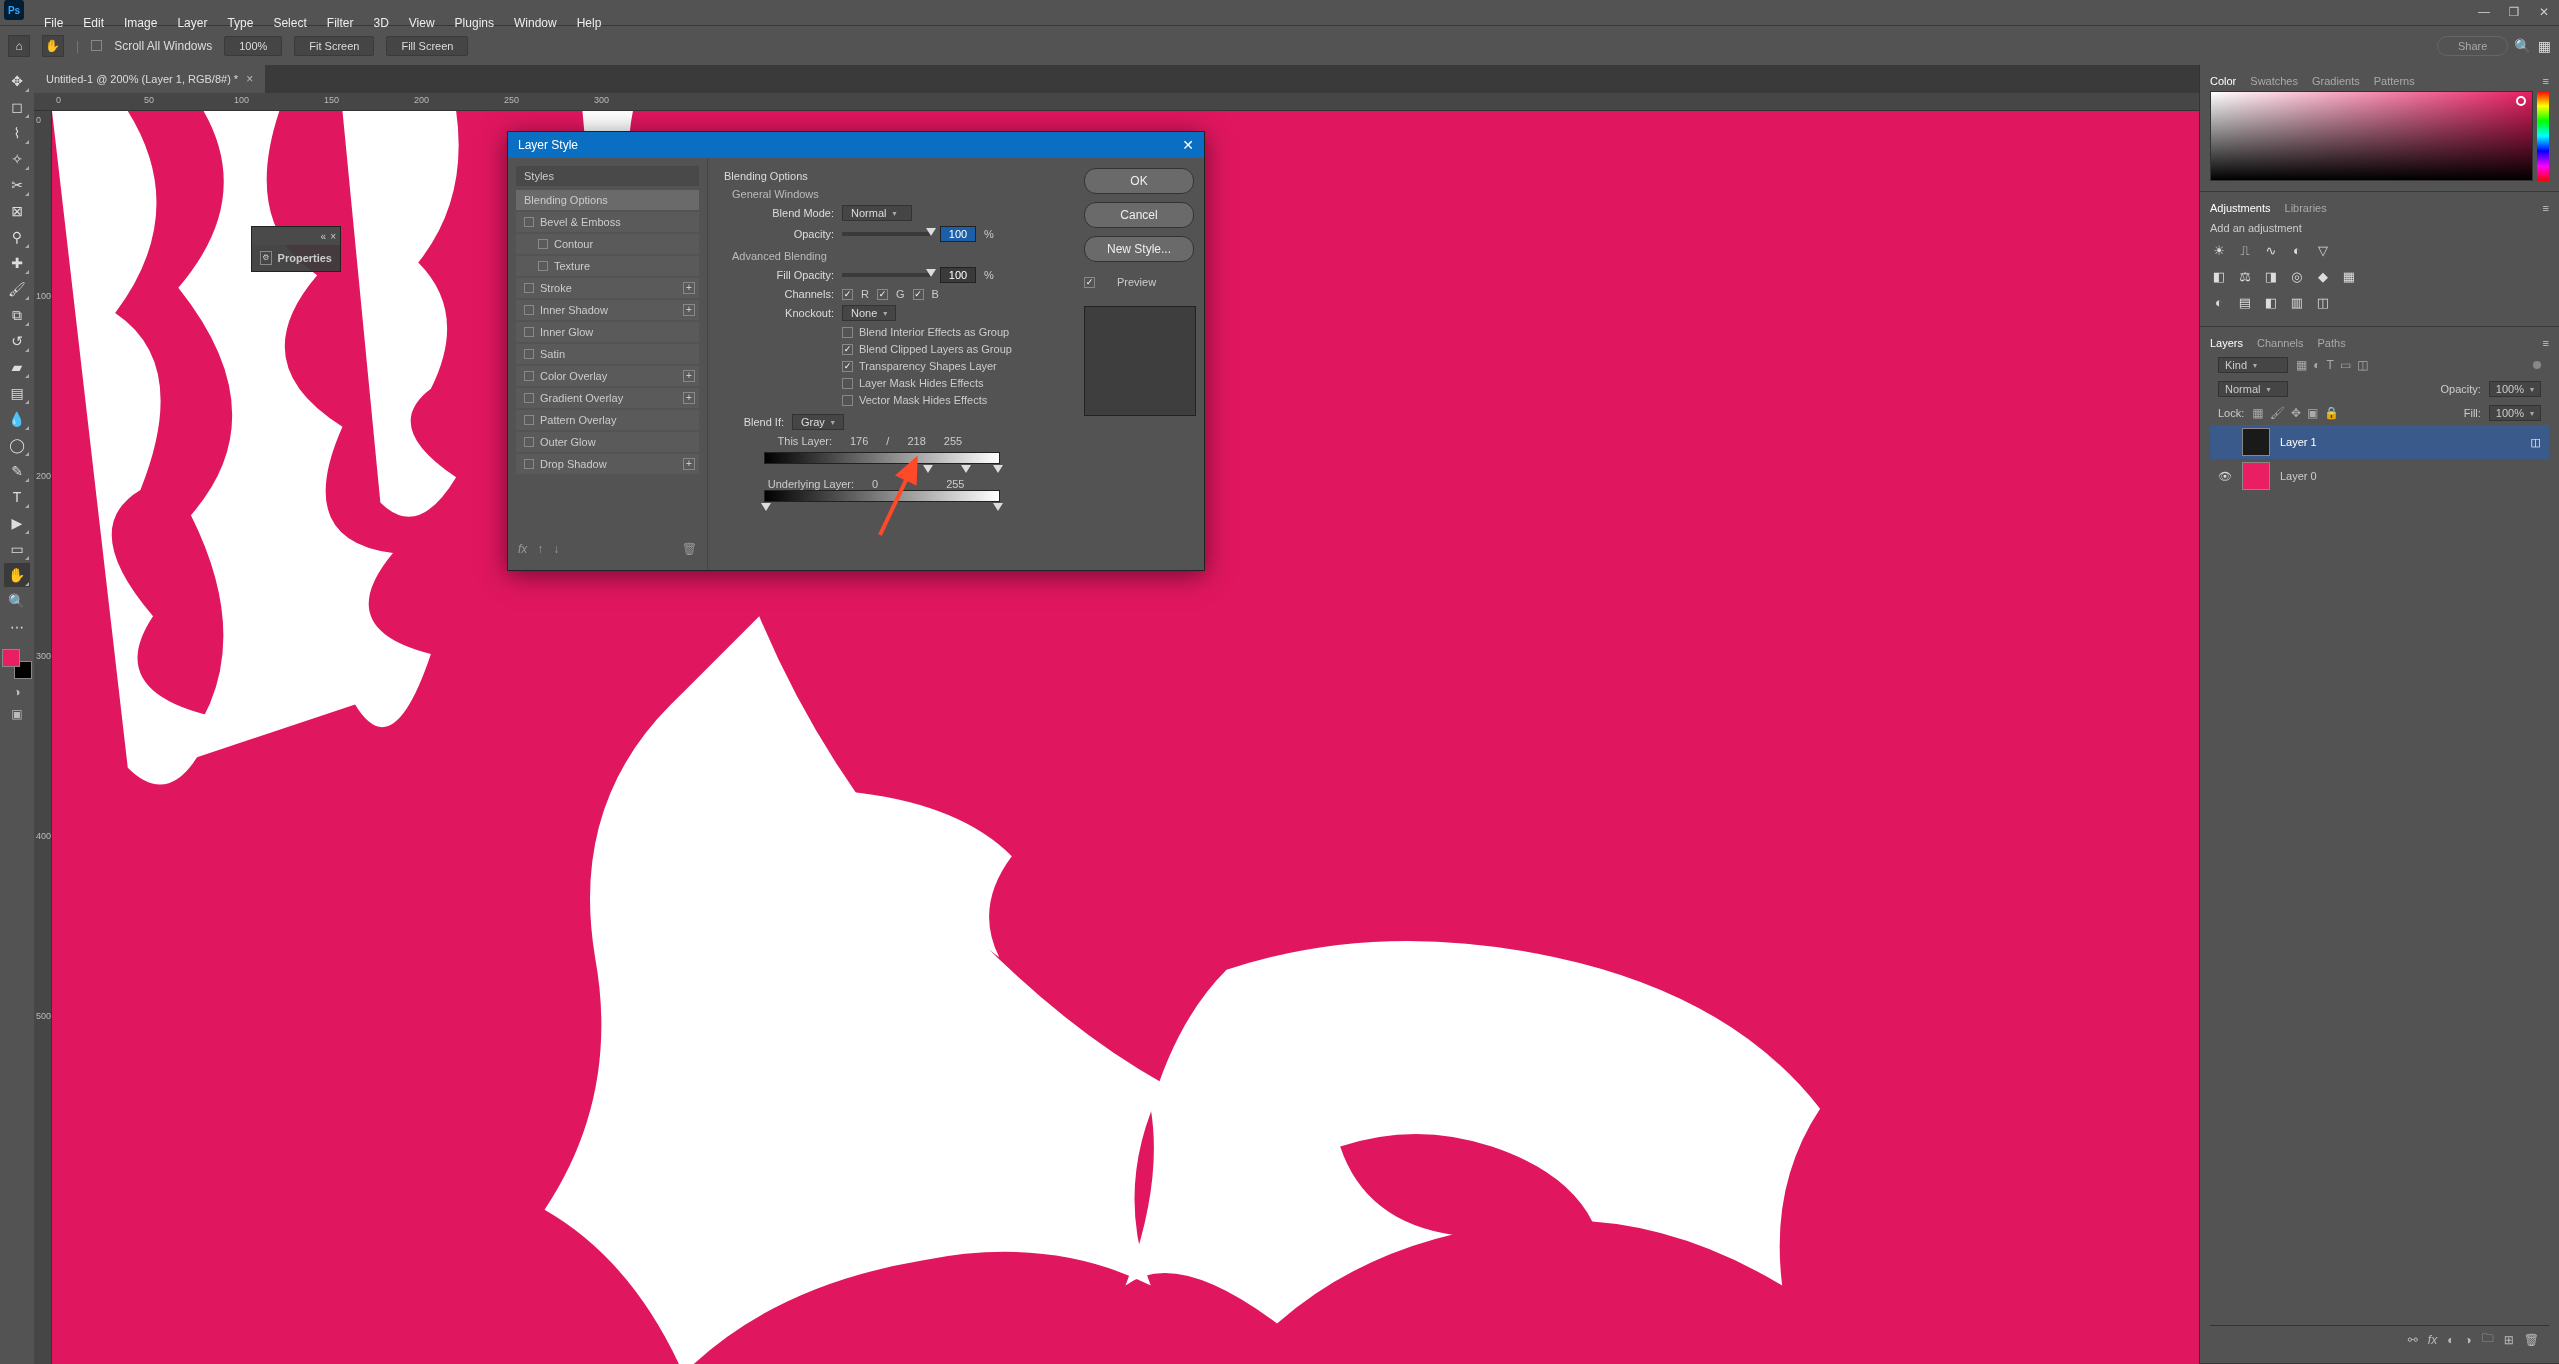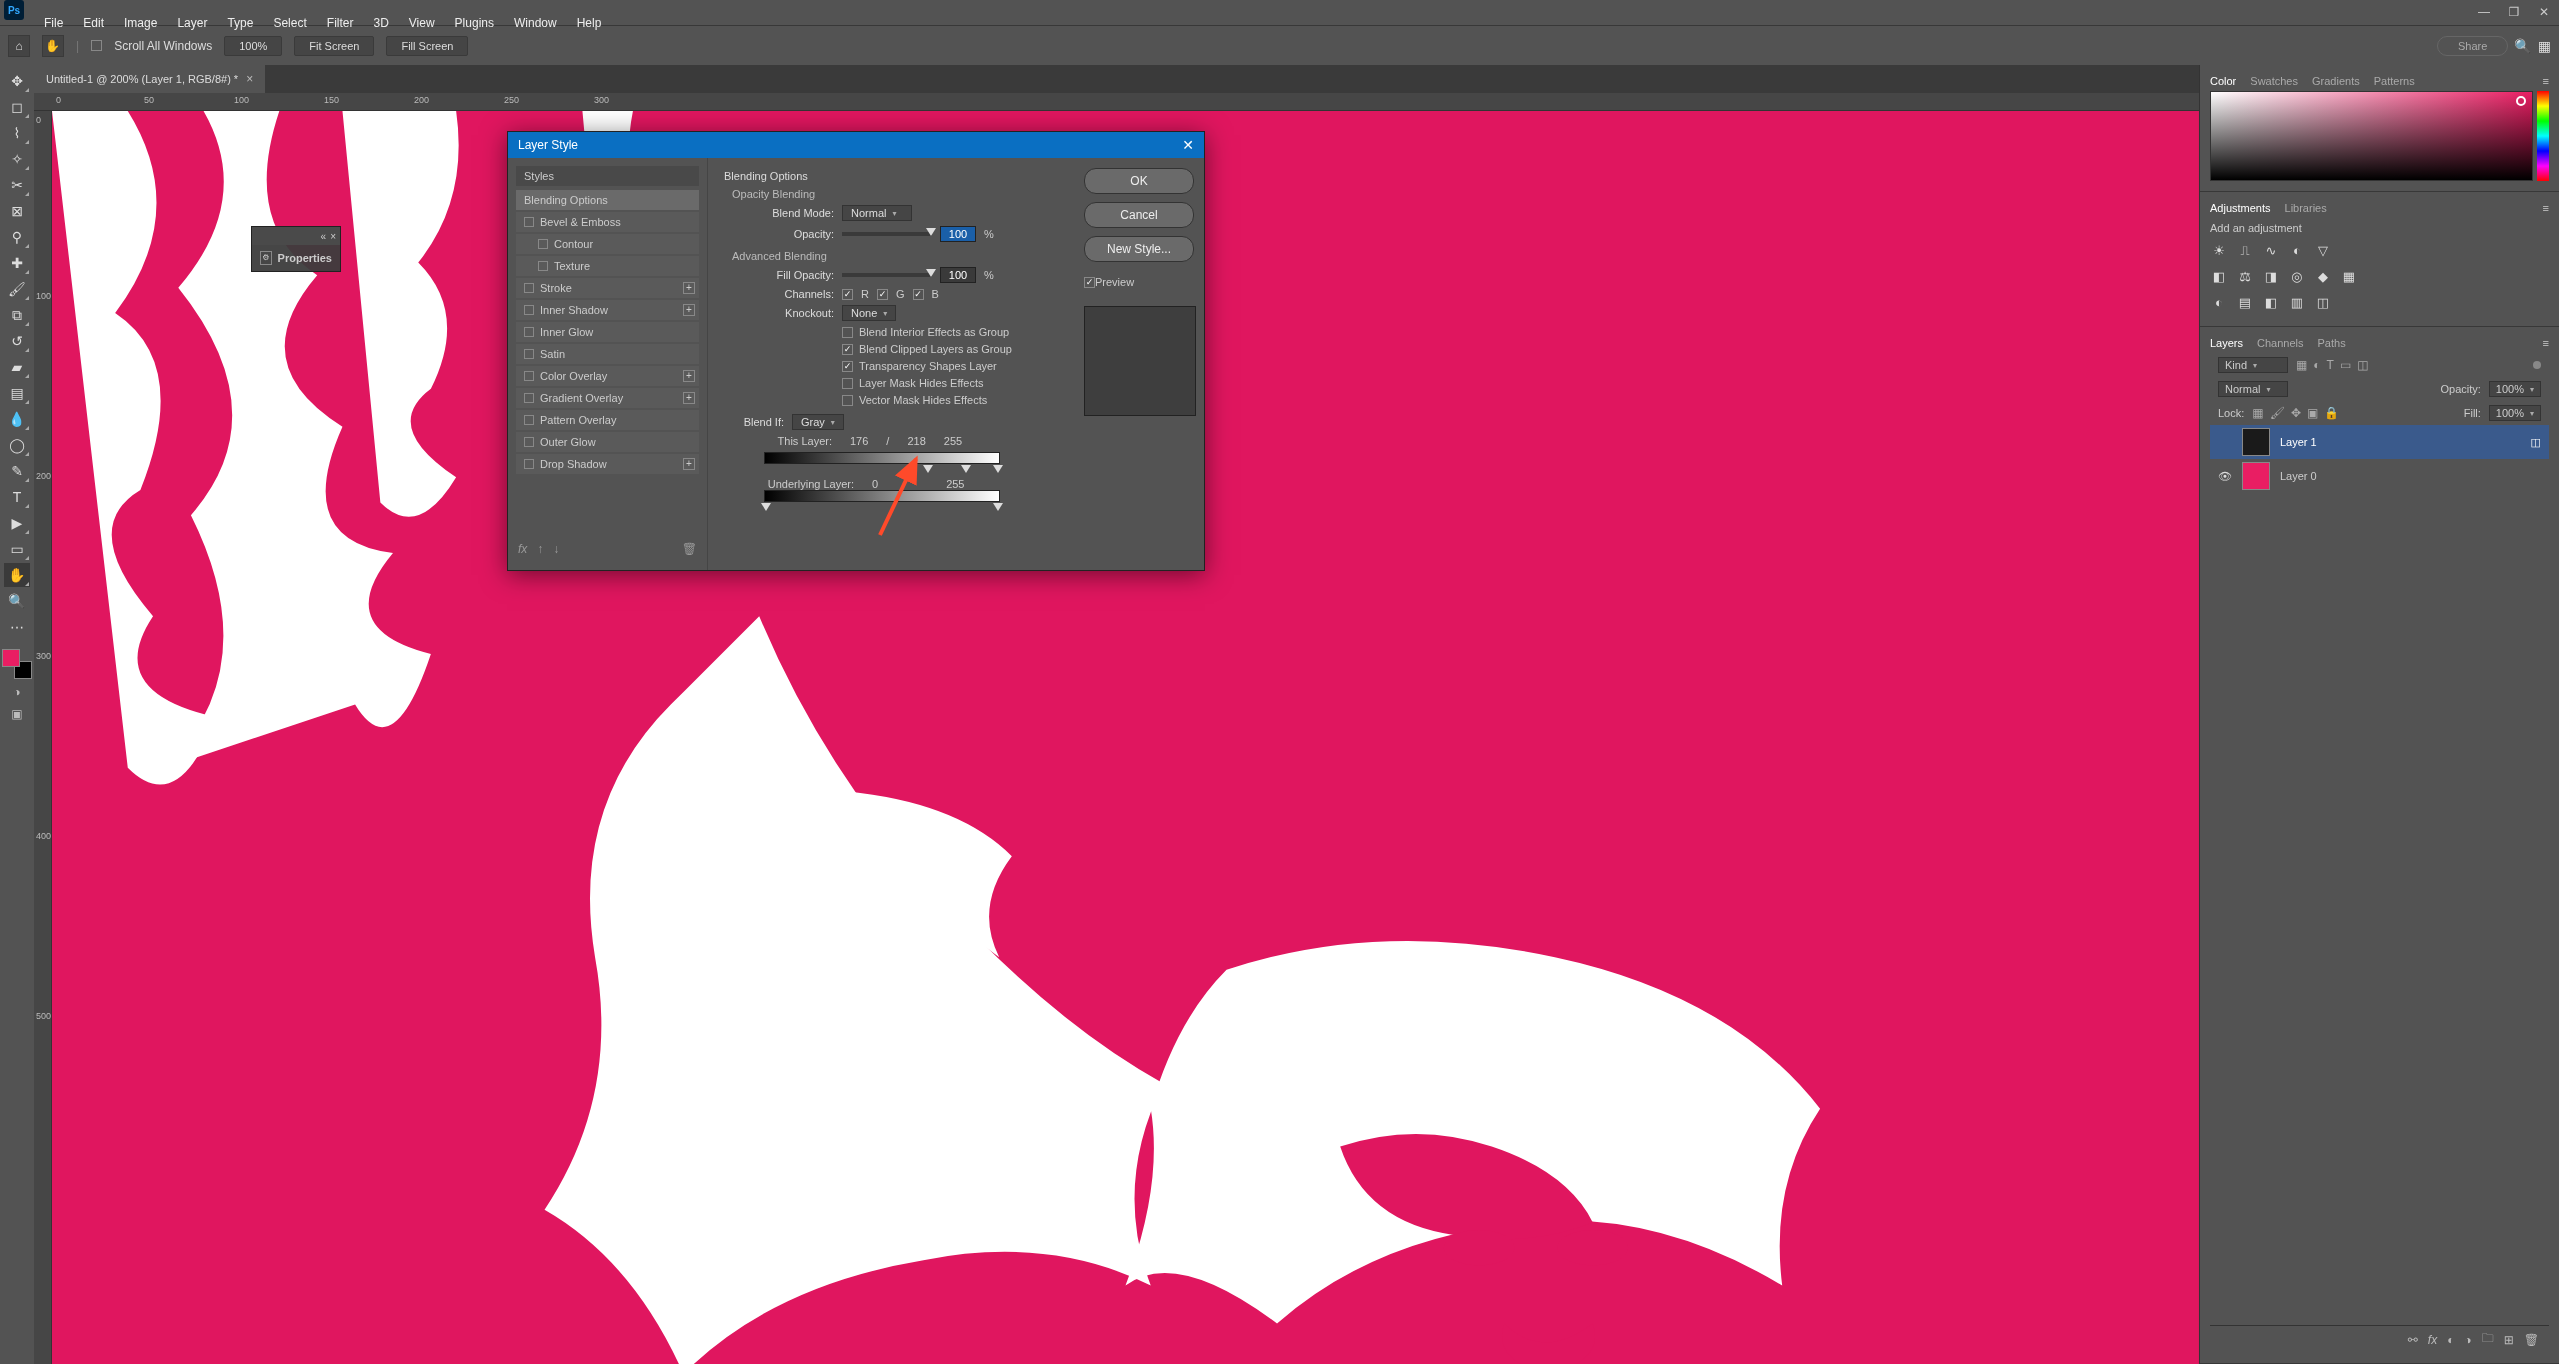--- a/index.html
+++ b/index.html
@@ -95,21 +95,21 @@
 .slider .knob { position:absolute; top:-4px; width:0;height:0;border-left:5px solid transparent;border-right:5px solid transparent;border-top:8px solid #ddd; }
 .num { background:#3a3a3a; border:1px solid #222; padding:1px 4px; width:36px; text-align:center; color:#fff; font-size:11px; }
 .num.hl { background:#1a5fa8; }
 .chkb { width:11px; height:11px; border:1px solid #888; display:inline-flex; align-items:center; justify-content:center; font-size:9px; color:#fff; }
 .chkb.on::after { content:"✓"; }
 .blendif-track { height:12px; width:236px; background:linear-gradient(to right,#000,#fff); position:relative; border:1px solid #222; }
 .tri { position:absolute; top:12px; width:0;height:0;border-left:5px solid transparent;border-right:5px solid transparent; }
 .tri.dn { border-top:8px solid #ddd; }
 .dlg-right { width:130px; padding:10px; display:flex; flex-direction:column; gap:8px; }
 .dlg-btn { background:#6a6a6a; border:1px solid #333; border-radius:12px; padding:5px 0; text-align:center; font-size:12px; color:#eee; }
-.preview-chk { display:flex; align-items:center; gap:0; margin:6px 0; font-size:11px; }
+.preview-chk { display:flex; align-items:center; gap:22px; margin:6px 0; font-size:11px; }
 .preview-box { width:112px; height:110px; background:#3e3e3e; border:1px solid #222; margin-top:4px; }
 
 
 .anno-arrow { position:absolute; pointer-events:none; }
 </style>
 </head>
 <body>
 
 <div class="menubar">
   <div class="ps-logo">Ps</div>
@@ -302,21 +302,21 @@
               <div class="dlg-left-foot">
                 <span style="font-style:italic">fx</span>
                 <span>↑</span>
                 <span>↓</span>
                 <span style="margin-left:auto">🗑</span>
               </div>
             </div>
 
             <div class="dlg-mid">
               <div class="section-title">Blending Options</div>
-              <div style="font-size:11px;color:#bbb;margin-left:8px">Opacity Blending</div>
+              <div style="font-size:11px;color:#bbb;margin-left:8px">General Windows</div>
               <div class="field-row">
                 <span class="lbl">Blend Mode:</span>
                 <span class="sel">Normal</span>
               </div>
               <div class="field-row">
                 <span class="lbl">Opacity:</span>
                 <span class="slider">
                     <span class="knob" style="left:84px"></span>
                   </span>
                 <span class="num hl">100</span>

